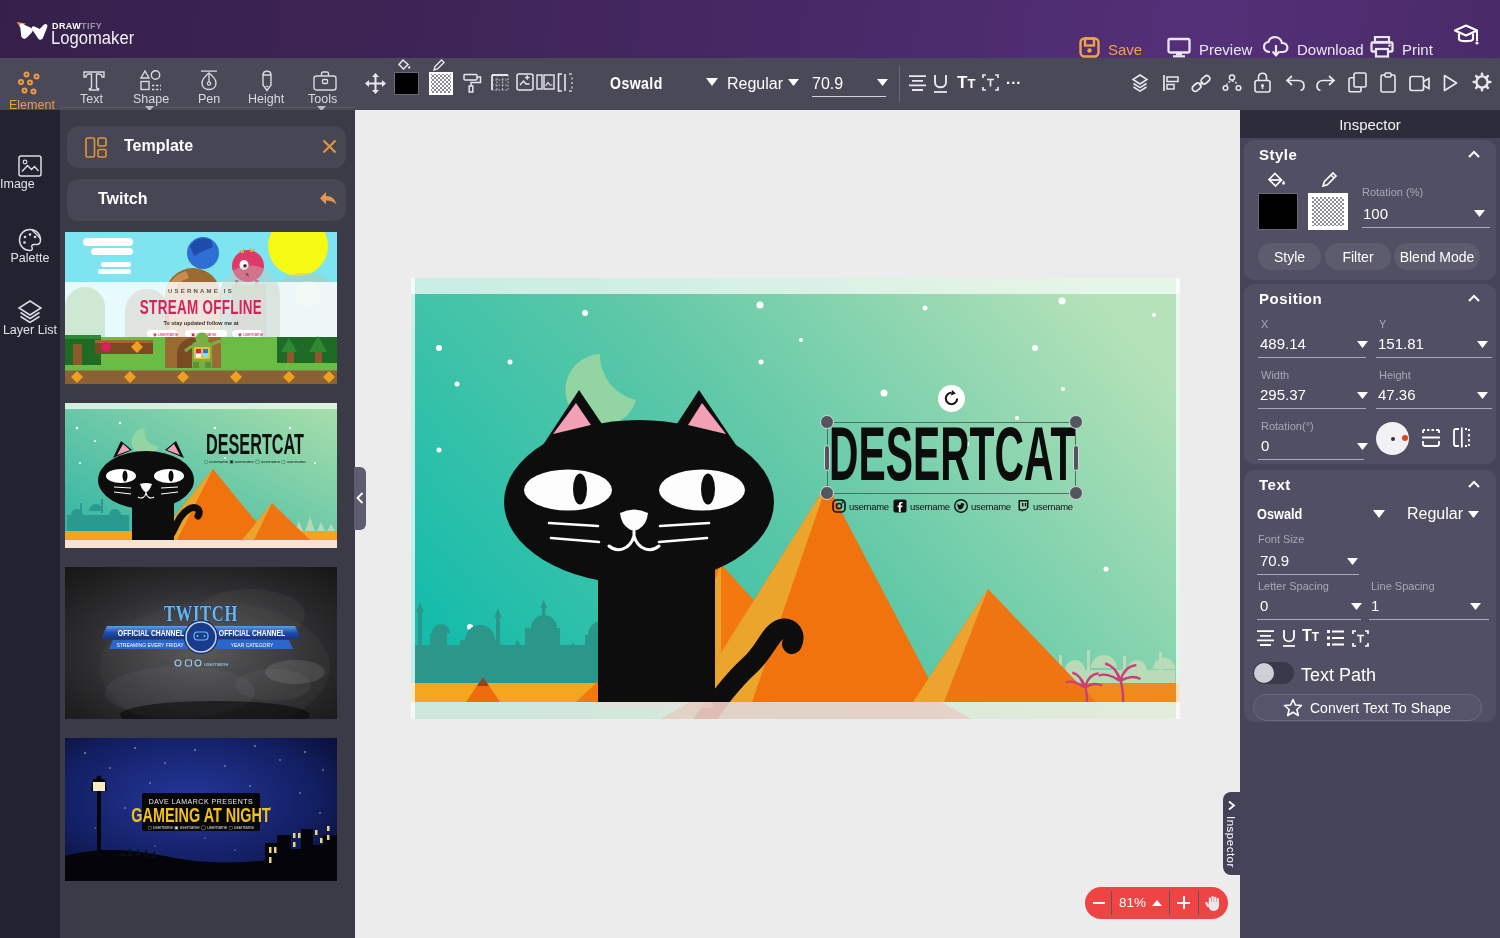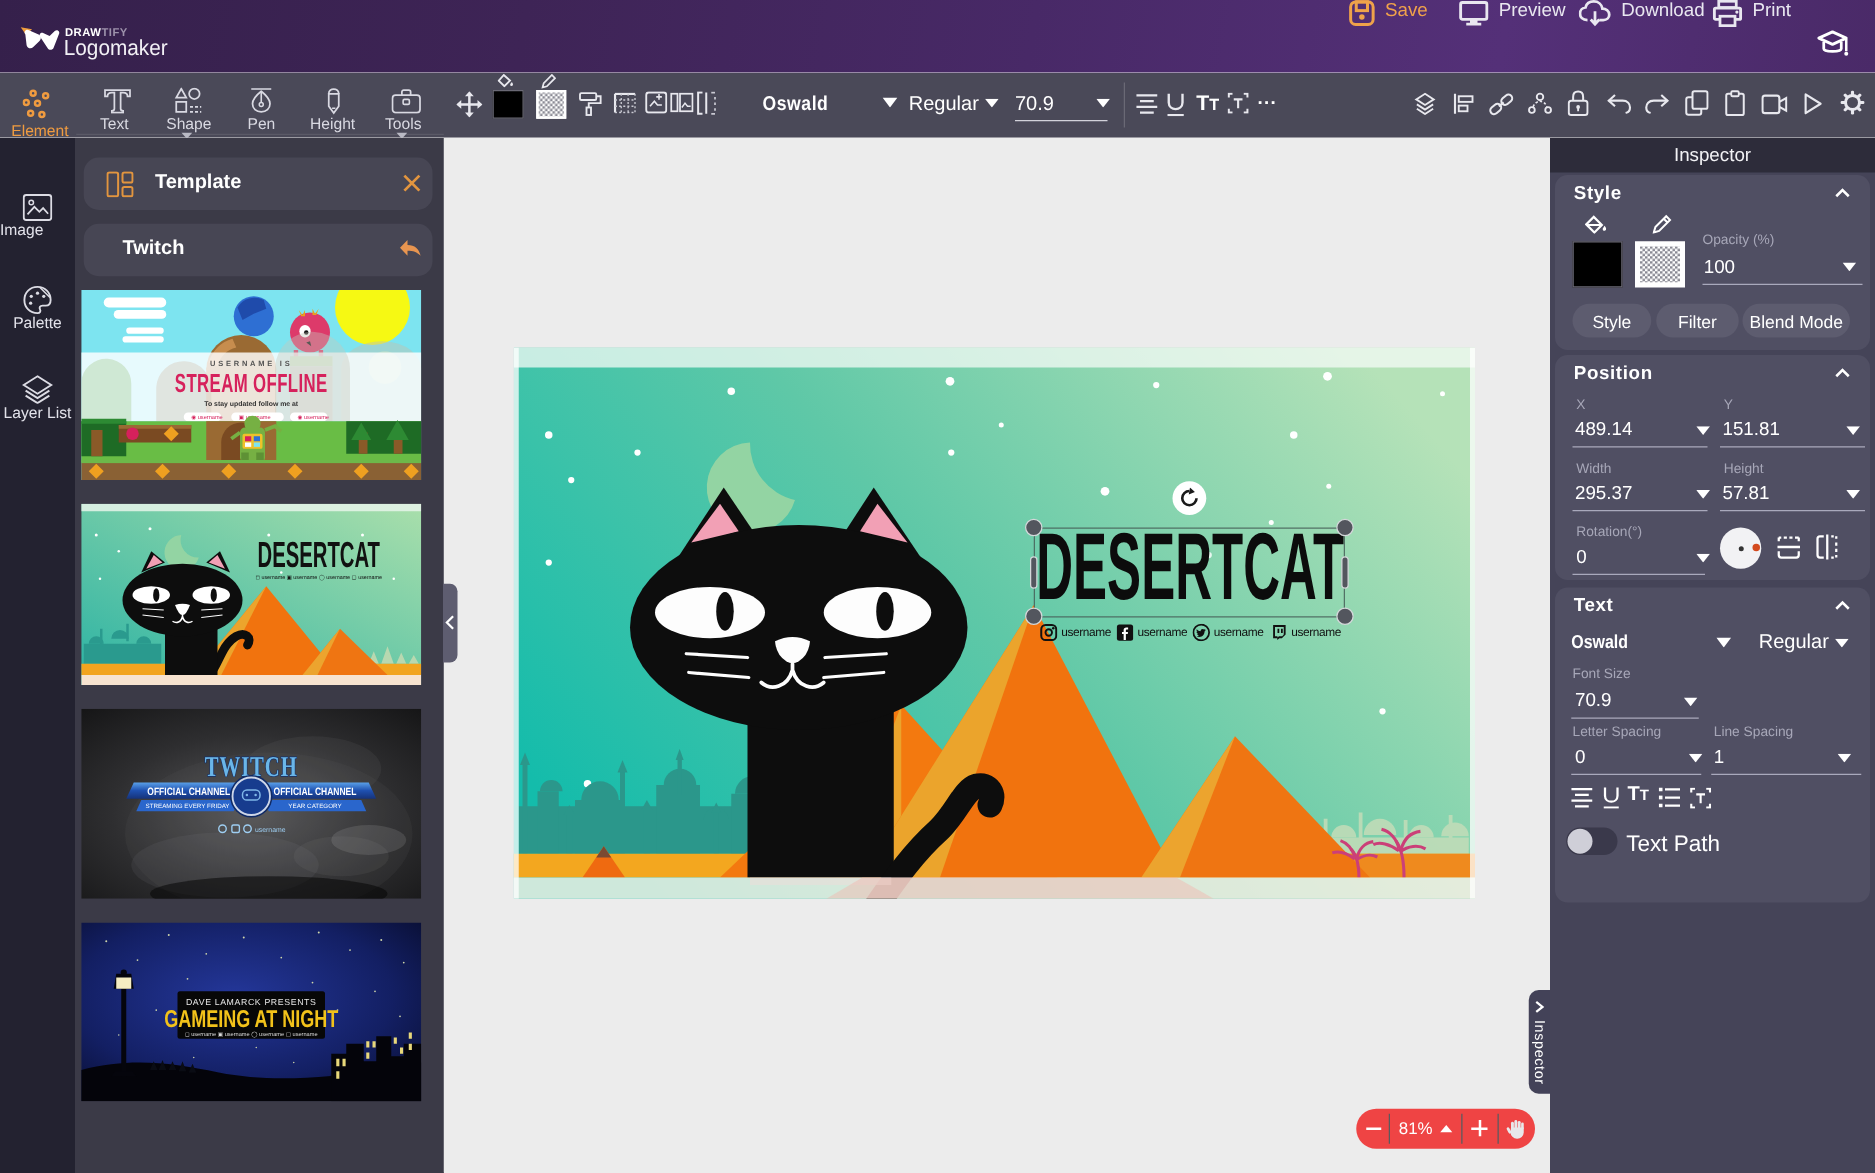--- a/index.html
+++ b/index.html
@@ -4,21 +4,21 @@
 <style>
   * { margin:0; padding:0; box-sizing:border-box; -webkit-font-smoothing:antialiased; }
   html,body { width:1500px; height:938px; overflow:hidden; font-family:"Liberation Sans", sans-serif; }
   .abs { position:absolute; }
   #app { position:relative; width:1500px; height:938px; background:#ececec; }
   #topbar,#toolbar,#inspector,#leftpanel,#sidebar,#canvas{transform:translateZ(0);}
 
   
   #topbar { position:absolute; left:0; top:0; width:1500px; height:58px;
     background:linear-gradient(100deg,#35204b 0%,#3e2456 28%,#482967 55%,#543078 80%,#4a2a68 100%); }
-  .menuitem { position:absolute; top:0; height:58px; display:flex; align-items:flex-start; color:#e9e7f0; font-size:15px; }
+  .menuitem { position:absolute; top:0; height:58px; display:flex; align-items:flex-end; color:#e9e7f0; font-size:15px; }
   .menuitem svg { margin-right:8px; }
 
   
   #toolbar { position:absolute; left:0; top:58px; width:1500px; height:52px; background:#4a4958; }
   .tlabel { position:absolute; color:#d9d9e2; font-size:12.5px; }
 
   
   #sidebar { position:absolute; left:0; top:110px; width:60px; height:828px; background:#232230; }
   #leftpanel { position:absolute; left:60px; top:110px; width:295px; height:828px; background:#3b3a47; }
   #canvas { position:absolute; left:355px; top:110px; width:885px; height:828px; background:#ececec; }
@@ -808,21 +808,21 @@
         </svg>
       <svg class="abs" style="left:78px;top:31px" width="16" height="16" viewBox="0 0 16 16">
           <path d="M1 15 L2.3 10.7 L11 2 L14 5 L5.3 13.7 Z M9 4 L12 7" fill="none" stroke="#fff" stroke-width="1.6"></path>
         </svg>
       <div class="abs" style="left:14px;top:53px;width:40px;height:37px;background:#000;border:1px solid #6a6975"></div>
       <div class="abs" style="left:64px;top:53px;width:40px;height:37px;background:#fff">
         <svg width="32" height="29" style="margin:4px">
             <rect width="32" height="29" fill="url(#chk)"></rect>
           </svg>
       </div>
-      <div class="ilabel" style="left:118px;top:46px">Opacity (%)</div>
+      <div class="ilabel" style="left:118px;top:46px">Rotation (%)</div>
       <div class="ival" style="left:119px;top:65px">100</div>
       <svg class="abs" style="left:230px;top:70px" width="11" height="7" viewBox="0 0 11 7">
           <path d="M0 0 L5.5 7 L11 0 Z" fill="#fff"></path>
         </svg>
       <div class="iline" style="left:118px;top:87px;width:128px"></div>
       <div class="pill" style="left:14px;top:103px;width:63px;height:27px">Style</div>
       <div class="pill" style="left:81px;top:103px;width:66px;height:27px">Filter</div>
       <div class="pill" style="left:150px;top:103px;width:86px;height:27px">Blend Mode</div>
     </div>
 
@@ -845,21 +845,21 @@
           <path d="M0 0 L5.5 7 L11 0 Z" fill="#fff"></path>
         </svg>
       <div class="iline" style="left:132px;top:73px;width:116px"></div>
       <div class="ilabel" style="left:17px;top:85px">Width</div>
         <div class="ilabel" style="left:135px;top:85px">Height</div>
       <div class="ival" style="left:16px;top:102px">295.37</div>
       <svg class="abs" style="left:113px;top:108px" width="11" height="7" viewBox="0 0 11 7">
           <path d="M0 0 L5.5 7 L11 0 Z" fill="#fff"></path>
         </svg>
       <div class="iline" style="left:14px;top:124px;width:108px"></div>
-      <div class="ival" style="left:134px;top:102px">57.81</div>
+      <div class="ival" style="left:134px;top:102px">47.36</div>
       <svg class="abs" style="left:233px;top:108px" width="11" height="7" viewBox="0 0 11 7">
           <path d="M0 0 L5.5 7 L11 0 Z" fill="#fff"></path>
         </svg>
       <div class="iline" style="left:132px;top:124px;width:116px"></div>
       <div class="ilabel" style="left:17px;top:136px">Rotation(°)</div>
       <div class="ival" style="left:17px;top:153px">0</div>
       <svg class="abs" style="left:113px;top:159px" width="11" height="7" viewBox="0 0 11 7">
           <path d="M0 0 L5.5 7 L11 0 Z" fill="#fff"></path>
         </svg>
       <div class="iline" style="left:14px;top:175px;width:106px"></div>
@@ -929,15 +929,21 @@
       <svg class="abs" style="left:108px;top:160px" width="17" height="17" viewBox="0 0 17 17">
           <path d="M1 4 L1 1 L4 1 M13 1 L16 1 L16 4 M16 13 L16 16 L13 16 M4 16 L1 16 L1 13" stroke="#fff" stroke-width="1.7" fill="none"></path>
           <path d="M5 5.5 h7 M8.5 5.5 v7" stroke="#fff" stroke-width="1.7"></path>
         </svg>
 
       <div class="abs" style="left:9px;top:192px;width:41px;height:22px;background:#3a394b;border-radius:11px">
         <div class="abs" style="left:1px;top:1px;width:20px;height:20px;border-radius:50%;background:#cfcfd8"></div>
       </div>
       <div class="abs" style="left:57px;top:195px;color:#fff;font-size:18px">Text Path</div>
 
+      <div class="abs" style="left:9px;top:224px;width:229px;height:27px;background:#55546a;border-radius:13.5px;border:1px solid #6b6a80">
+        <svg class="abs" style="left:29px;top:3px" width="20" height="20" viewBox="0 0 20 20">
+            <path d="M10 1.5 L12.4 7 L18.5 7.5 L13.9 11.5 L15.3 17.5 L10 14.3 L4.7 17.5 L6.1 11.5 L1.5 7.5 L7.6 7 Z" fill="none" stroke="#fff" stroke-width="1.6" stroke-linejoin="round"></path>
+          </svg>
+        <div class="abs" style="left:56px;top:5px;color:#fff;font-size:14px">Convert Text To Shape</div>
+      </div>
     </div>
   </div>
 </div>
 
 </body></html>

